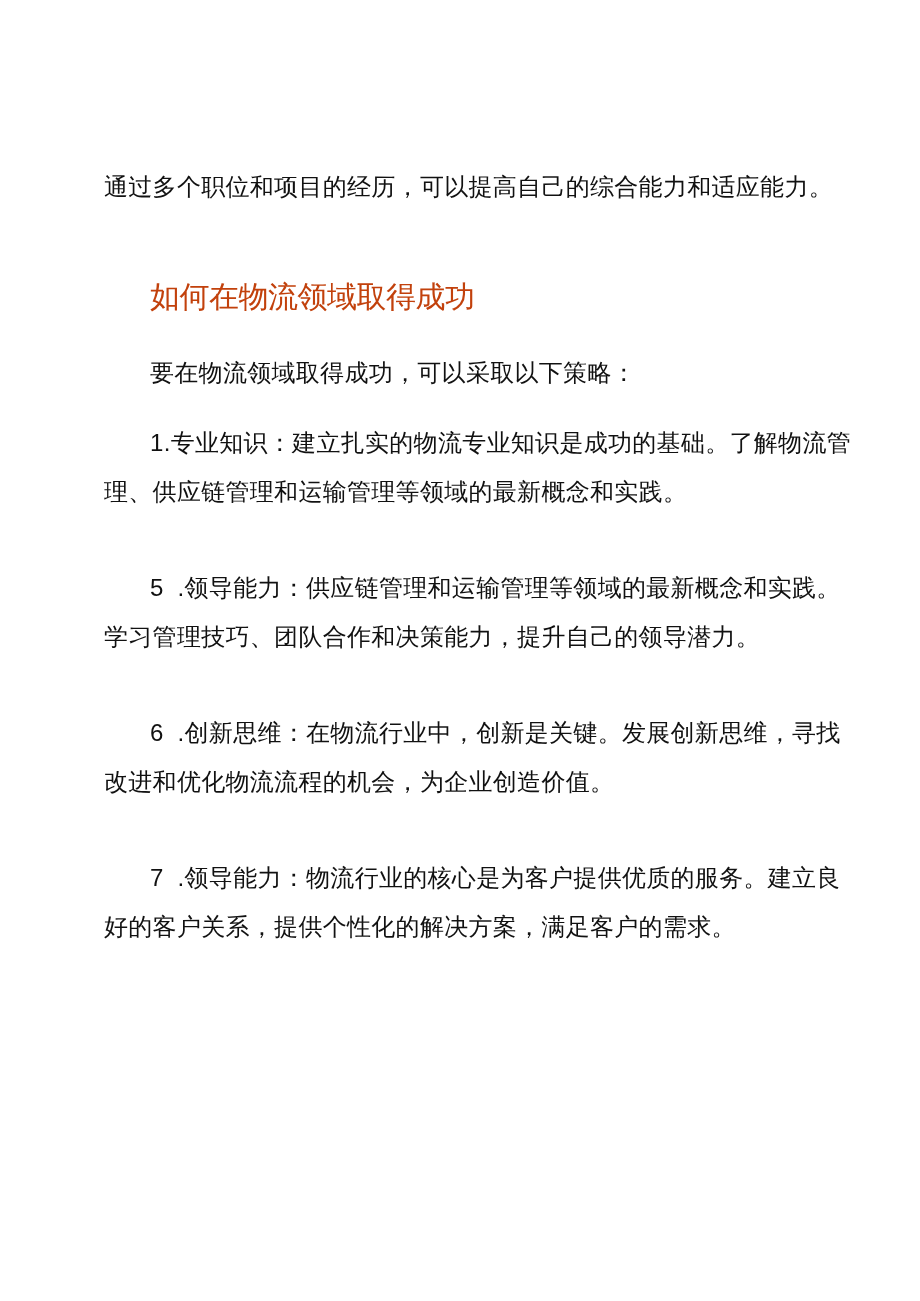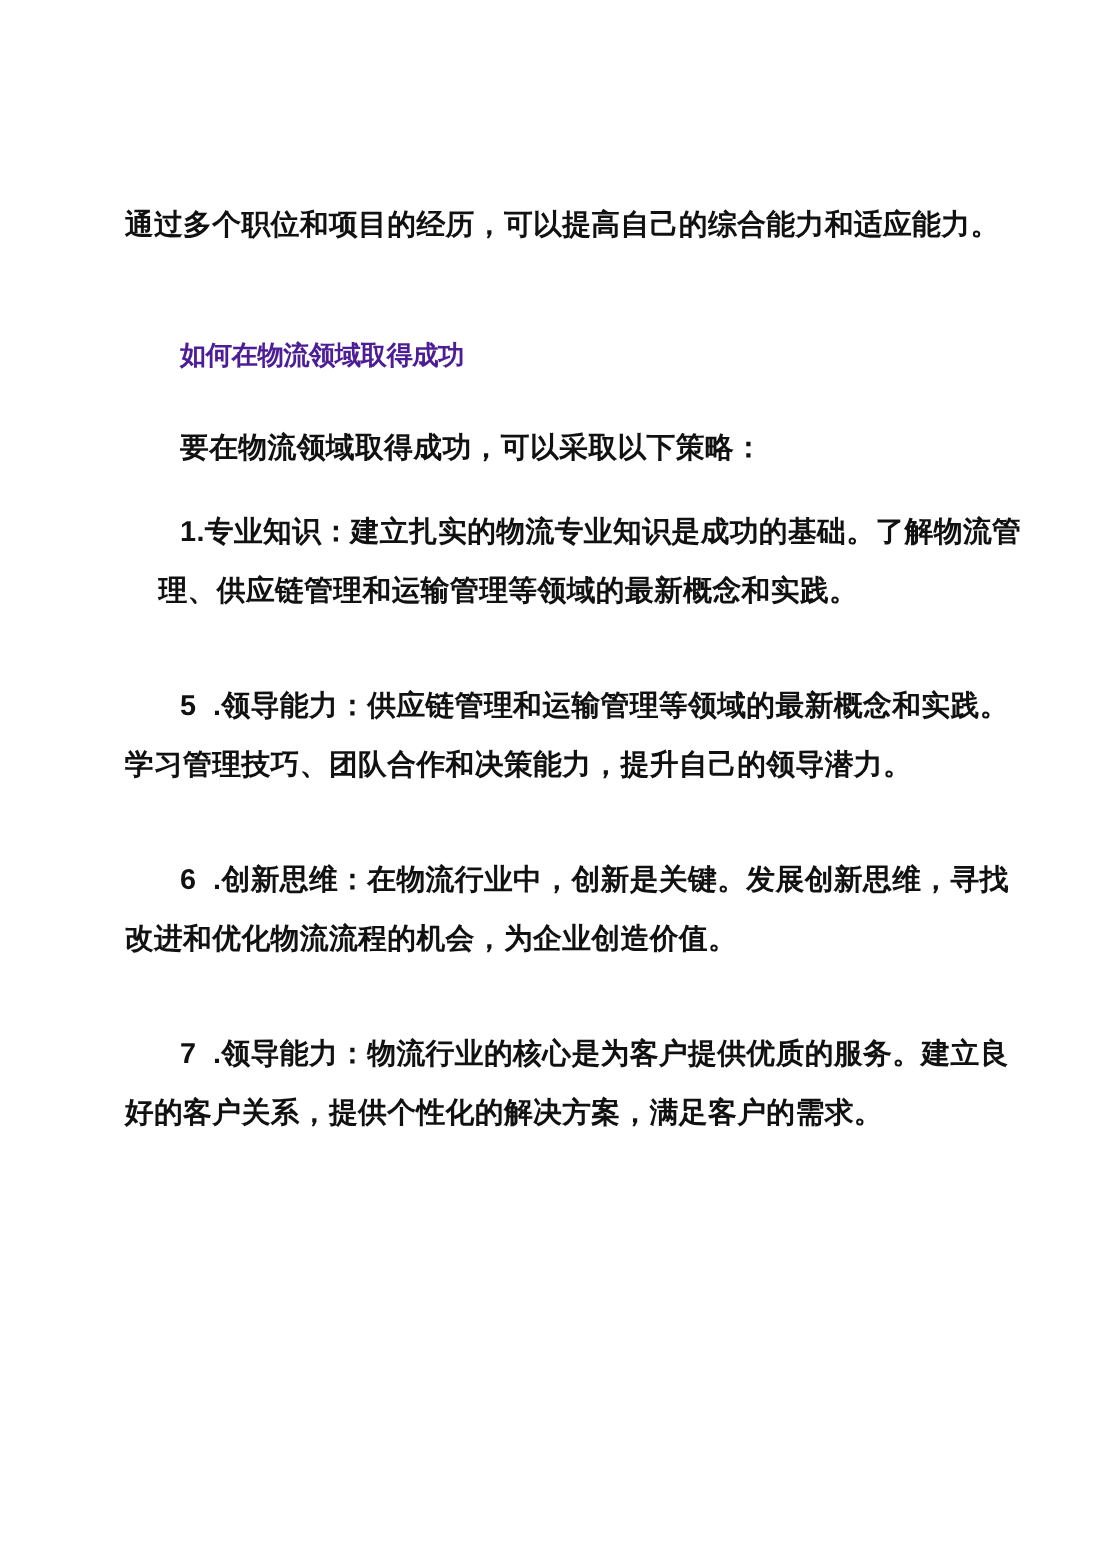--- a/index.html
+++ b/index.html
@@ -11,40 +11,40 @@
       width: 920px;
       height: 1301px;
       position: relative;
       overflow: hidden;
       color: #111111;
       font-family: "DejaVu Serif", "Liberation Serif", serif;
     }
     .page {
       position: absolute;
       left: 0; top: 0;
-      width: 754px; height: 1301px; font-weight: bold;
+      width: 754px; height: 1301px;
     }
     .line {
       position: absolute;
       left: 104px;
       font-size: 24px;
       line-height: 30px;
       white-space: nowrap;
       letter-spacing: 0.3px;
     }
     .indent { left: 150px; }
     .heading {
       position: absolute;
       left: 150px;
       top: 281px;
       font-family: "DejaVu Sans", "Liberation Sans", sans-serif;
-      font-size: 22px;
+      font-size: 30px;
       line-height: 32px;
       white-space: nowrap;
-      color: #4c1d95;
+      color: #c2410c;
       letter-spacing: -0.5px;
     }
     .num {
       font-family: "Liberation Sans", "DejaVu Sans", sans-serif;
     }
   </style>
 </head>
 <body>
 
 <div class="page">
@@ -52,21 +52,21 @@
   <div class="line" style="top:172px;">通过多个职位和项目的经历，可以提高自己的综合能力和适应能力。</div>
 
   <div class="heading">如何在物流领域取得成功</div>
 
   <div class="line indent" style="top:330px;margin-top:28px;">要在物流领域取得成功，可以采取以下策略：</div>
 
   <div>
     <div class="line indent" style="top:428px;">
       <span class="num">1.</span><span>专业知识：建立扎实的物流专业知识是成功的基础。了解物流管</span>
     </div>
-    <div class="line" style="top:477px;margin-left:28px;">理、供应链管理和运输管理等领域的最新概念和实践。</div>
+    <div class="line" style="top:477px;">理、供应链管理和运输管理等领域的最新概念和实践。</div>
   </div>
 
   <div>
     <div class="line indent" style="top:573px;">
       <span class="num" style="white-space:pre;">5  .</span><span>领导能力：供应链管理和运输管理等领域的最新概念和实践。</span>
     </div>
     <div class="line" style="top:622px;">学习管理技巧、团队合作和决策能力，提升自己的领导潜力。</div>
   </div>
 
   <div>

